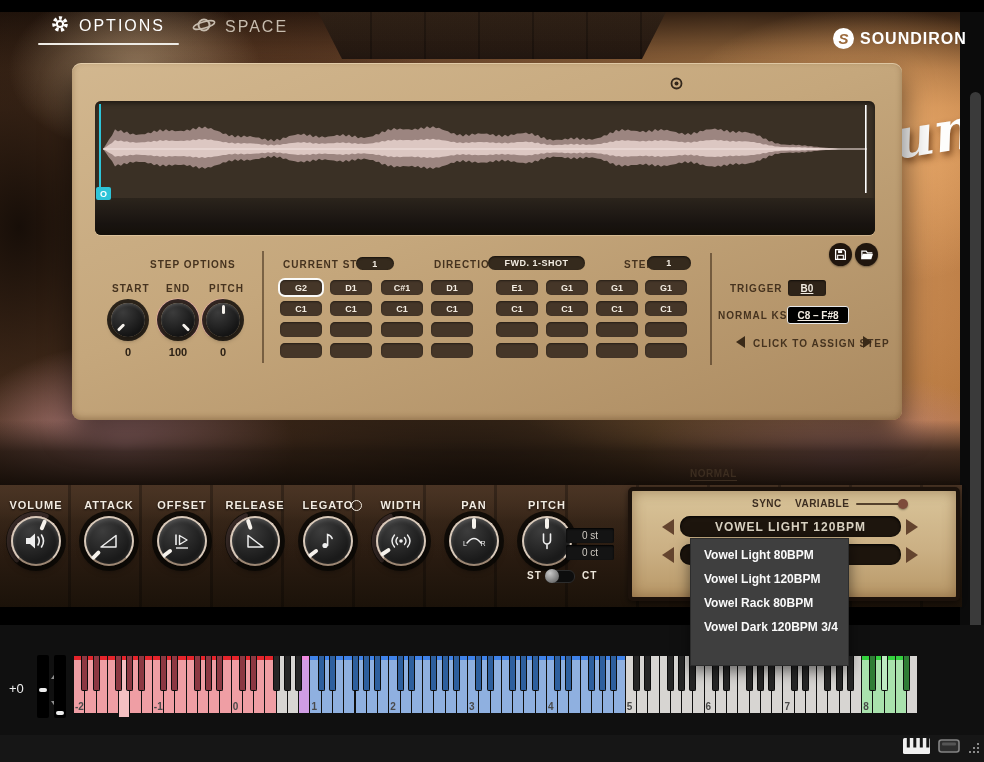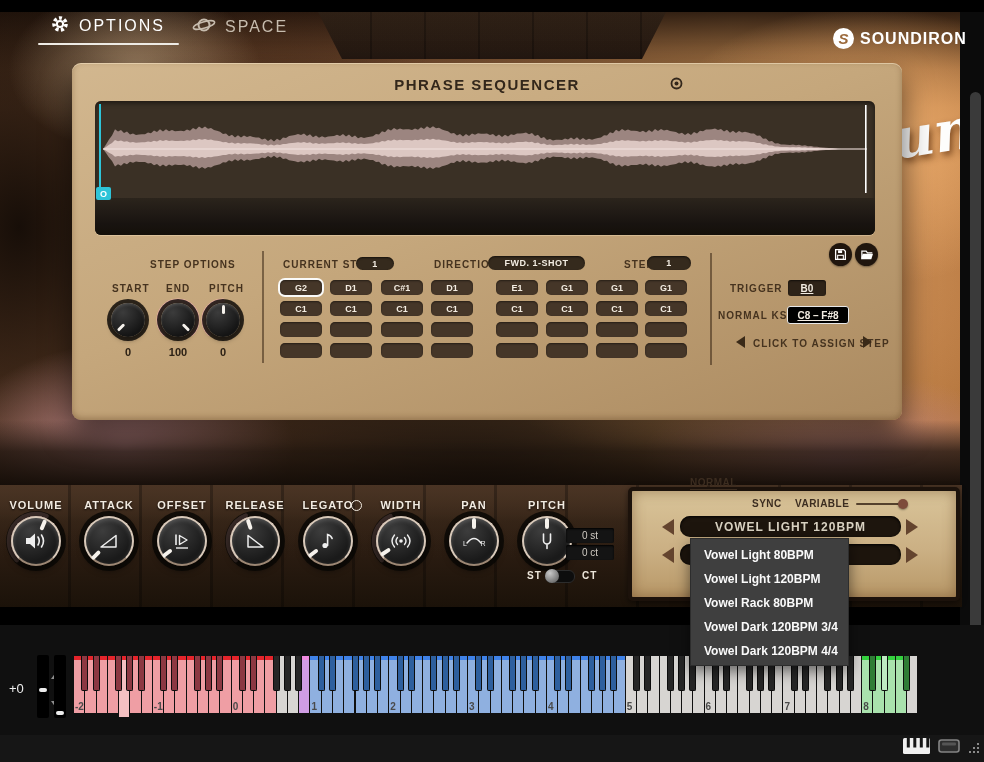--- a/index.html
+++ b/index.html
@@ -197,21 +197,20 @@
     </span>
     <span class="t-label">SPACE</span>
   </div>
 
   <div id="brand">
     <span class="s-disc">S</span>
     <span class="b-text">SOUNDIRON</span>
   </div>
 
   <div id="panel">
-    <div id="panel-title">PHRASE SEQUENCER</div>
     <span id="title-target">
       <svg width="13" height="13" viewBox="0 0 13 13">
           <circle cx="6.5" cy="6.5" r="5" fill="none" stroke="#33271b" stroke-width="1.8"></circle>
           <circle cx="6.5" cy="6.5" r="2" fill="#33271b"></circle>
         </svg>
     </span>
 
     <div id="wavebox">
       <svg id="wave-area" viewBox="0 0 780 97">
           <polygon points="8,48.0 11,43.6 14,38.4 17,34.5 20,28.2 23,30.6 26,28.9 29,32.0 32,30.6 35,33.4 38,32.4 41,34.0 44,33.4 47,33.2 50,33.2 53,31.5 56,32.2 59,29.5 62,31.1 65,28.3 68,30.4 71,28.2 74,30.3 77,29.0 80,30.2 83,29.9 86,29.8 89,30.3 92,28.6 95,29.7 98,26.9 101,28.5 104,25.6 107,27.6 110,25.5 113,27.7 116,27.0 119,28.9 122,29.8 125,30.8 128,32.9 131,32.6 134,35.3 137,33.8 140,36.5 143,34.2 146,36.5 149,34.4 152,36.1 155,35.1 158,36.0 161,36.5 164,36.6 167,38.4 170,37.5 173,40.0 176,38.0 179,40.4 182,37.8 185,39.4 188,36.6 191,37.1 194,35.1 197,34.6 200,34.1 203,32.9 206,34.1 209,32.5 212,35.0 215,33.2 218,36.2 221,34.4 224,36.8 227,35.2 230,36.4 233,35.4 236,35.2 239,35.1 242,33.8 245,35.0 248,33.0 251,35.4 254,33.4 257,36.3 260,34.6 263,37.2 266,35.9 269,37.1 272,36.2 275,35.7 278,35.3 281,33.1 284,33.4 287,30.2 290,31.3 293,28.0 296,29.6 299,27.1 302,28.8 305,27.4 308,28.5 311,28.3 314,28.2 317,28.9 320,27.4 323,28.7 326,26.2 329,28.0 332,25.2 335,27.3 338,25.2 341,27.3 344,26.7 347,28.4 350,29.4 353,30.2 356,32.4 359,31.9 362,34.6 365,32.9 368,35.4 371,32.9 374,34.9 377,32.5 380,33.7 383,32.2 386,32.7 389,32.8 392,32.5 395,34.0 398,32.9 401,35.4 404,33.5 407,36.1 410,33.7 413,35.6 416,33.2 419,34.1 422,32.6 425,32.4 428,32.3 431,31.5 434,33.2 437,32.0 440,35.0 443,33.8 446,37.3 449,36.0 452,39.0 455,37.9 458,39.5 461,38.8 464,38.8 467,38.9 470,37.5 473,38.6 476,36.5 479,38.6 482,36.3 485,38.9 488,36.9 491,39.1 494,37.7 497,38.7 500,37.7 503,37.0 506,36.6 509,34.2 512,34.6 515,31.2 518,32.2 521,28.8 524,30.5 527,27.9 530,29.7 533,28.4 536,29.7 539,29.8 542,29.9 545,31.0 548,29.7 551,31.4 554,29.0 557,30.9 560,28.1 563,30.1 566,27.9 569,29.6 572,28.7 575,30.0 578,30.6 581,30.9 584,32.7 587,31.7 590,34.0 593,31.9 596,34.0 599,31.1 602,32.5 605,29.7 608,30.3 611,28.5 614,28.5 617,28.3 620,27.6 623,29.1 626,27.9 629,30.5 632,28.8 635,31.7 638,29.7 641,32.0 644,30.1 647,31.4 650,30.8 653,31.5 656,32.5 659,32.6 662,34.8 665,34.6 668,37.7 671,37.4 674,40.5 677,40.1 680,42.5 683,42.3 686,43.5 689,43.5 692,43.7 695,44.0 698,43.6 701,44.3 704,43.7 707,44.7 710,44.2 713,45.2 716,45.0 719,45.8 722,45.8 725,46.3 728,46.5 731,46.7 734,47.0 737,47.2 740,47.5 743,47.7 746,48.0 746,48.0 743,48.2 740,48.4 737,48.7 734,48.9 731,49.1 728,49.3 725,49.5 722,49.9 719,49.9 716,50.7 713,50.5 710,51.4 707,50.9 704,51.8 701,51.3 698,51.9 695,51.5 692,51.8 689,52.0 686,51.9 683,53.0 680,52.8 677,54.9 674,54.6 671,57.4 668,57.1 665,59.8 662,59.6 659,61.6 656,61.7 653,62.5 650,63.2 647,62.6 644,63.7 641,62.1 638,64.1 635,62.4 632,64.9 629,63.4 626,65.7 623,64.6 620,65.9 617,65.3 614,65.2 611,65.1 608,63.5 605,64.1 602,61.6 599,62.9 596,60.3 593,62.2 590,60.3 587,62.3 584,61.5 581,63.1 578,63.4 575,63.9 572,65.0 569,64.2 566,65.7 563,63.8 560,65.5 557,63.0 554,64.7 551,62.6 548,64.1 545,62.9 542,63.9 539,64.0 536,64.1 533,65.2 530,64.1 527,65.7 524,63.4 521,64.9 518,61.9 515,62.8 512,59.8 509,60.1 506,58.0 503,57.7 500,57.0 497,56.2 494,57.1 491,55.8 488,57.7 485,56.0 482,58.3 479,56.3 476,58.2 473,56.3 470,57.3 467,56.0 464,56.1 461,56.1 458,55.5 455,56.9 452,55.9 449,58.5 446,57.4 443,60.5 440,59.4 437,62.1 434,61.0 431,62.5 428,61.8 425,61.7 422,61.6 419,60.2 416,61.0 413,58.9 410,60.6 407,58.5 404,60.7 401,59.1 398,61.3 395,60.3 392,61.7 389,61.4 386,61.5 383,61.9 380,60.6 377,61.7 374,59.6 371,61.3 368,59.1 365,61.3 362,59.8 359,62.1 356,61.7 353,63.6 350,64.4 347,65.2 344,66.7 341,66.2 338,68.0 335,66.2 332,68.1 329,65.6 326,67.2 323,65.0 320,66.2 317,64.8 314,65.4 311,65.3 308,65.1 305,66.1 302,64.9 299,66.4 296,64.1 293,65.6 290,62.7 287,63.7 284,60.8 281,61.1 278,59.1 275,58.9 272,58.3 269,57.6 266,58.7 263,57.5 260,59.7 257,58.3 254,60.8 251,59.1 248,61.2 245,59.5 242,60.5 239,59.4 236,59.3 233,59.1 230,58.2 227,59.3 224,57.8 221,60.0 218,58.4 215,61.0 212,59.5 209,61.6 206,60.3 203,61.3 200,60.2 197,59.8 194,59.3 191,57.6 188,58.0 185,55.6 182,57.0 179,54.7 176,56.8 173,55.1 170,57.3 167,56.5 164,58.1 161,58.1 158,58.5 155,59.4 152,58.5 149,59.9 146,58.1 143,60.1 140,58.2 137,60.5 134,59.2 131,61.6 128,61.3 125,63.2 122,64.0 119,64.8 116,66.4 113,65.9 110,67.8 107,65.9 104,67.7 101,65.1 98,66.6 95,64.1 92,65.1 89,63.6 86,64.0 83,63.9 80,63.6 77,64.7 74,63.6 71,65.4 68,63.5 65,65.4 62,62.9 59,64.3 56,61.9 53,62.6 50,61.0 47,61.0 44,60.9 41,60.4 38,61.8 35,60.8 32,63.3 29,62.0 26,64.8 23,63.3 20,65.4 17,59.9 14,56.4 11,51.9 8,48.0" fill="#d8bab8" opacity="0.62"></polygon>
@@ -423,40 +422,39 @@
 
   <div class="tunebox" style="left:566px;top:528px;">0 st</div>
   <div class="tunebox" style="left:566px;top:545px;">0 ct</div>
   <div class="stct" style="left:527px;top:570px;">ST</div>
   <div id="stct-toggle" style="left:545px;top:570px;">
     <div id="stct-knob"></div>
   </div>
   <div class="stct" style="left:582px;top:570px;">CT</div>
 
   <div id="preset"></div>
-  <div class="mode active" style="left:690px;top:468px;margin-top:9px;">NORMAL</div>
+  <div class="mode active" style="left:690px;top:468px;">NORMAL</div>
   <div class="mode" style="left:752px;top:498px;">SYNC</div>
   <div class="mode" style="left:795px;top:498px;">VARIABLE</div>
   <div id="mode-slider-line" style="left:856px;top:503px;width:50px;"></div>
   <div id="mode-slider-dot" style="left:898px;top:499px;"></div>
 
   <div class="ptri left" style="left:662px;top:519px;"></div>
   <div class="selbox" style="left:680px;top:516px;">VOWEL LIGHT 120BPM</div>
   <div class="ptri right" style="left:906px;top:519px;"></div>
 
   <div class="ptri left" style="left:662px;top:547px;"></div>
   <div class="selbox" style="left:680px;top:544px;"></div>
   <div class="ptri right" style="left:906px;top:547px;"></div>
 
   <div id="dropdown">
       <div class="dd-item" style="top: 4px;">Vowel Light 80BPM</div>
       <div class="dd-item" style="top: 28px;">Vowel Light 120BPM</div>
       <div class="dd-item" style="top: 52px;">Vowel Rack 80BPM</div>
       <div class="dd-item" style="top: 76px;">Vowel Dark 120BPM 3/4</div>
-      <div class="dd-item" style="top: 100px;">Vowel Dark 120BPM 4/4</div>
     </div>
 
 
   <div id="kb-zone">
     <div class="transp-arrow up" style="left:51px;top:47px;"></div>
     <div id="transpose-val" style="left:9px;top:56px;">+0</div>
     <div class="transp-arrow down" style="left:51px;top:76px;"></div>
     <div class="wheel" style="left:37px;top:30px;height:63px;">
       <div class="handle" style="top:33px;"></div>
     </div>

